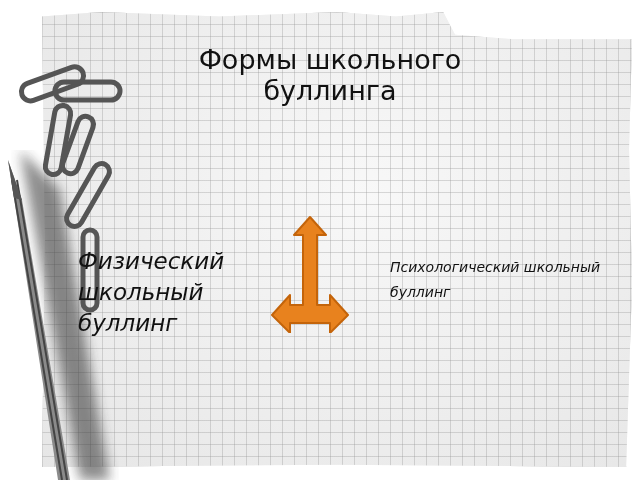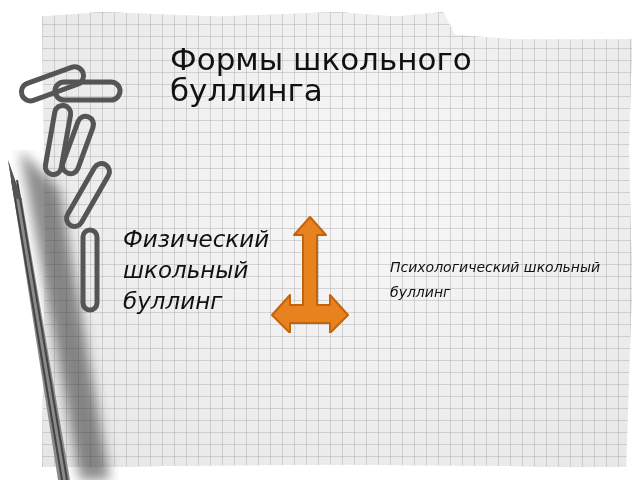--- a/index.html
+++ b/index.html
@@ -9,26 +9,26 @@
     background-color:#f1f1f1;
     background-image:
       linear-gradient(to right, rgba(150,150,150,0.35) 1px, transparent 1px),
       linear-gradient(to bottom, rgba(150,150,150,0.35) 1px, transparent 1px),
       radial-gradient(ellipse at 55% 40%, #f8f8f8 0%, #e6e6e6 100%);
     background-size: 12px 12px, 12px 12px, 100% 100%;
     box-shadow: 2px 2px 6px rgba(0,0,0,0.45);
     clip-path: polygon(0% 1%, 10% 0%, 30% 1%, 50% 0%, 60% 1%, 68% 0%, 70% 5%, 80% 6%, 100% 6%, 99.5% 30%, 100% 60%, 99% 100%, 50% 99.5%, 0% 100%, 0.5% 50%);
   }
   .title {
-    position:absolute; left:170px; top:44px; width:320px; text-align:left;
-    font-size:31px; line-height:31px; color:#111;
+    position:absolute; left:170px; top:44px; width:320px; text-align:center;
+    font-size:27px; line-height:31px; color:#111;
   }
   .label-left {
-    position:absolute; left:78px; top:224px; width:200px;
-    font-size:23px; line-height:31px; font-style:italic; color:#111;margin-left:45px;
+    position:absolute; left:78px; top:246px; width:200px;
+    font-size:23px; line-height:31px; font-style:italic; color:#111;
   }
   .label-right {
     position:absolute; left:390px; top:255px; width:220px;
     font-size:14px; line-height:25px; font-style:italic; color:#111;
   }
   .arrow { position:absolute; left:270px; top:215px; width:80px; height:118px; }
   .pencil { position:absolute; left:0; top:150px; width:120px; height:330px; }
   .clips { position:absolute; left:15px; top:60px; width:110px; height:260px; }
 </style>
 </head>

